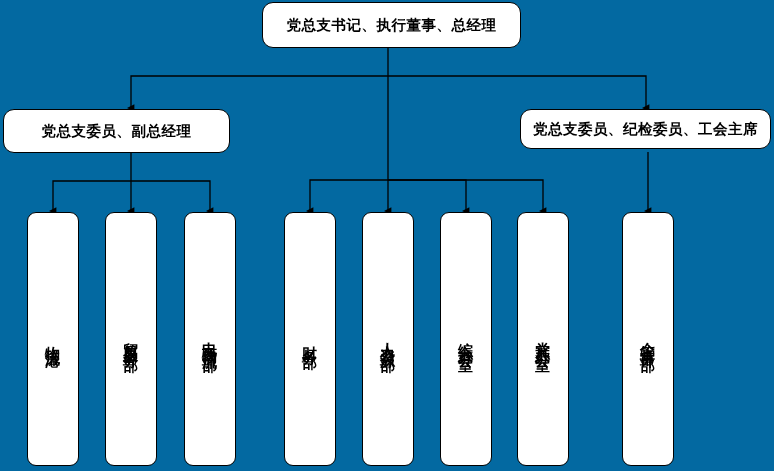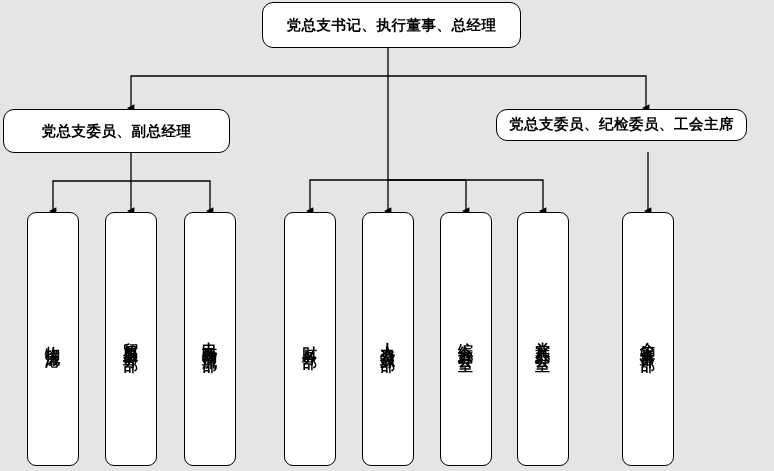--- a/index.html
+++ b/index.html
@@ -10,21 +10,21 @@
   body {
     width: 774px;
     height: 471px;
     font-family: "Liberation Sans", "DejaVu Sans", sans-serif;
     overflow: hidden;
   }
   #org-chart {
     position: relative;
     width: 774px;
     height: 471px;
-    background: #e5e5e5;
+    background: #0369a1;
   }
   #chart-svg {
     position: absolute;
     left: 0;
     top: 0;
     width: 774px;
     height: 471px;
   }
   .node {
     position: absolute;
@@ -113,21 +113,21 @@
   </svg>
 
   <div class="node node-top" style="left:262px; top:2px; width:259px; height:46px;">
     <span class="node-label">党总支书记、执行董事、总经理</span>
   </div>
 
   <div class="node node-mid" style="left:3px; top:109px; width:227px; height:44px;">
     <span class="node-label">党总支委员、副总经理</span>
   </div>
 
-  <div class="node node-mid" style="left:496px; top:109px; width:251px; height:32px;font-family:Liberation Mono, monospace;">
+  <div class="node node-mid" style="left:520px; top:109px; width:251px; height:40px;">
     <span class="node-label">党总支委员、纪检委员、工会主席</span>
   </div>
 
   <div class="node node-leaf" style="left:27px; top:212px; width:52px; height:254px;">
     <span class="node-label">物流港</span>
   </div>
 
   <div class="node node-leaf" style="left:105px; top:212px; width:52px; height:254px;">
     <span class="node-label">贸易服务部</span>
   </div>

